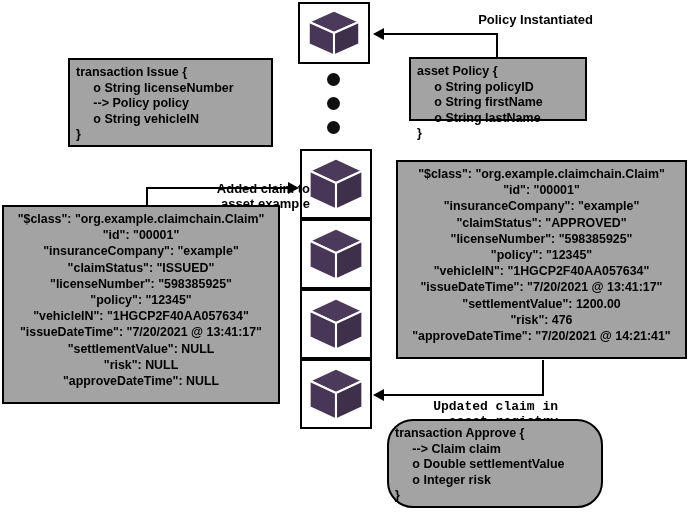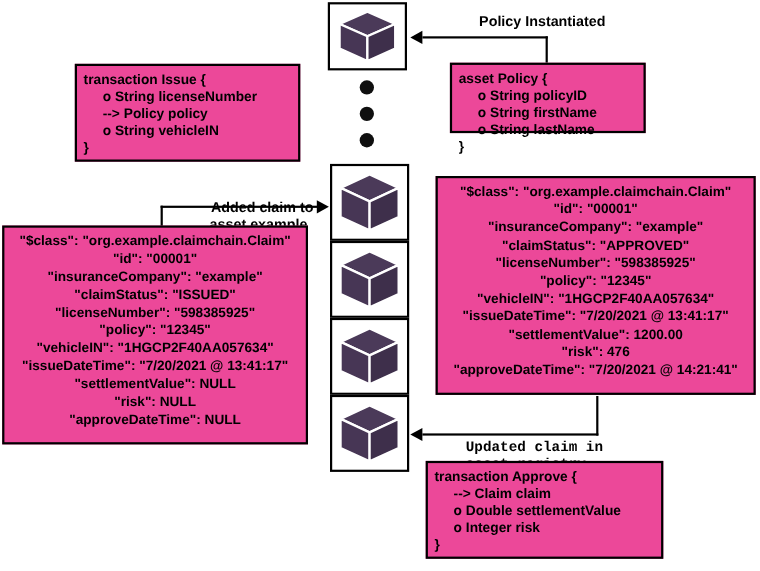--- a/index.html
+++ b/index.html
@@ -4,21 +4,21 @@
 <style>
   html,body{margin:0;padding:0;background:#ffffff;}
   body{
     width:691px;height:519px;position:relative;overflow:hidden;
     font-family:"Liberation Sans","DejaVu Sans",sans-serif;
     color:#000;
   }
   .box{
     position:absolute;
     border:2px solid #000;
-    background:#ec4899;
+    background:#a3a3a3;
     box-sizing:border-box;
   }
   .code{
     font-size:12.5px;
     font-weight:bold;
     line-height:15.5px;
     white-space:pre;
     padding:5px 6px;
   }
   .json{
@@ -26,21 +26,21 @@
     font-weight:bold;
     line-height:16.2px;
     text-align:center;
     white-space:pre;
     padding:4px 4px;
   }
   .lbl{
     position:absolute;
     font-size:13px;
     font-weight:bold;
-    text-align:center;
+    text-align:right;
     line-height:15px;
     white-space:pre;
     color:#000;
   }
   .cubecell{
     position:absolute;
     border:2px solid #000;
     background:#fff;
     box-sizing:border-box;
   }
@@ -167,19 +167,19 @@
 "claimStatus": "APPROVED"
 "licenseNumber": "598385925"
 "policy": "12345"
 "vehicleIN": "1HGCP2F40AA057634"
 "issueDateTime": "7/20/2021 @ 13:41:17"
 "settlementValue": 1200.00
 "risk": 476
 "approveDateTime": "7/20/2021 @ 14:21:41"</div>
 </div>
 
-<div class="box" style="left:387px;top:419px;width:216px;height:89px;">
+<div class="box" style="left:387px;top:419px;width:216px;height:89px;border-radius:26px;">
   <div class="code">transaction Approve {
      --&gt; Claim claim
      o Double settlementValue
      o Integer risk
 }</div>
 </div>
 
 </body></html>

